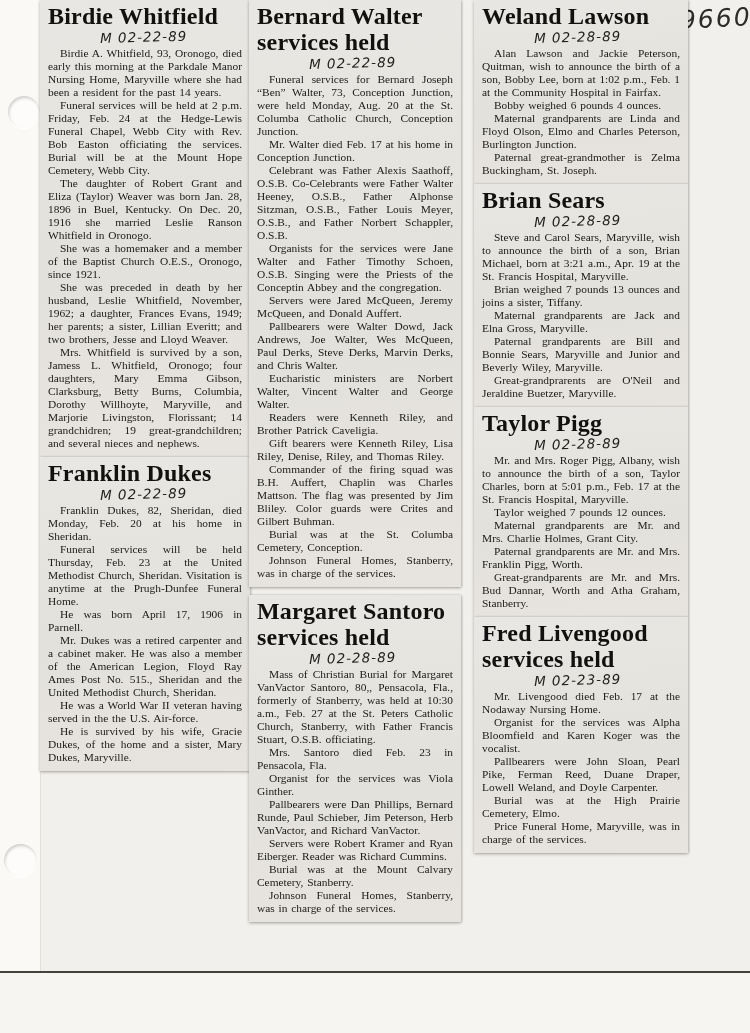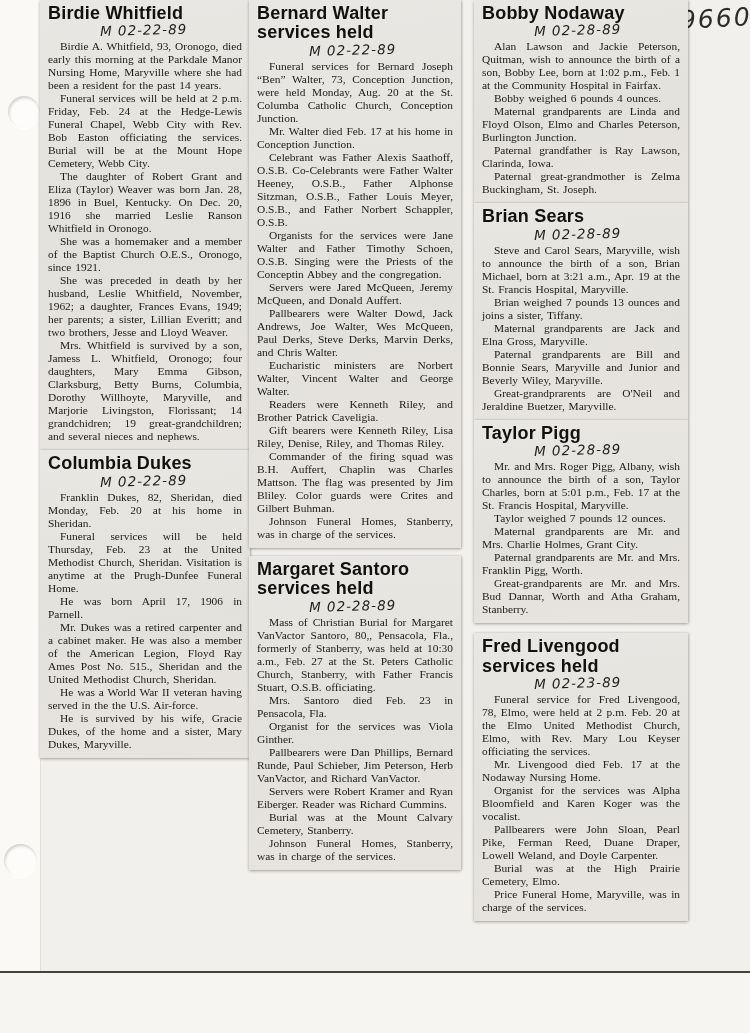--- a/index.html
+++ b/index.html
@@ -43,23 +43,23 @@
   .col-2{left:249px;width:212px;}
   .col-3{left:474px;width:214px;}
   .clipping{
     background:linear-gradient(175deg,#e9e7e3 0%,#e3e1dc 55%,#e7e4df 100%);
     box-shadow:0 1px 3px rgba(0,0,0,0.30), 1px 0 2px rgba(0,0,0,0.12);
     padding:3px 8px 7px 8px;
     box-sizing:border-box;
     color:#1b1a18;
   }
   .headline{
-    font-family:Liberation Sans, sans-serif;
+    font-family:Liberation Serif, serif;
     font-weight:bold;
-    font-size:18px;
+    font-size:24px;
     line-height:1.08;
     letter-spacing:0.2px;
     color:#121110;
     margin:1px 0 0 0;
   }
   .hand-date{
     font-family:"DejaVu Sans", sans-serif;
     font-style:italic;
     font-size:13.5px;
     color:#24221f;
@@ -70,21 +70,21 @@
   }
   .body p{
     margin:0;
     text-indent:12px;
     text-align:justify;
     font-size:11.4px;
     line-height:1.14;
     word-spacing:1px;
   }
   .gap-6{margin-top:0;}
-  .gap-10{margin-top:10px;}
+  .gap-10{}
   .gap-12{margin-top:8px;}
 </style>
 </head>
 <body>
 
 <div class="page">
 
   <div class="margin-strip"></div>
   <div class="hole hole-top"></div>
   <div class="hole hole-bottom"></div>
@@ -100,21 +100,21 @@
       <div class="body">
           <p>Birdie A. Whitfield, 93, Oronogo, died early this morning at the Parkdale Manor Nursing Home, Maryville where she had been a resident for the past 14 years.</p>
           <p>Funeral services will be held at 2 p.m. Friday, Feb. 24 at the Hedge-Lewis Funeral Chapel, Webb City with Rev. Bob Easton officiating the services. Burial will be at the Mount Hope Cemetery, Webb City.</p>
           <p>The daughter of Robert Grant and Eliza (Taylor) Weaver was born Jan. 28, 1896 in Buel, Kentucky. On Dec. 20, 1916 she married Leslie Ranson Whitfield in Oronogo.</p>
           <p>She was a homemaker and a member of the Baptist Church O.E.S., Oronogo, since 1921.</p>
           <p>She was preceded in death by her husband, Leslie Whitfield, November, 1962; a daughter, Frances Evans, 1949; her parents; a sister, Lillian Everitt; and two brothers, Jesse and Lloyd Weaver.</p>
           <p>Mrs. Whitfield is survived by a son, Jamess L. Whitfield, Oronogo; four daughters, Mary Emma Gibson, Clarksburg, Betty Burns, Columbia, Dorothy Willhoyte, Maryville, and Marjorie Livingston, Florissant; 14 grandchidren; 19 great-grandchildren; and several nieces and nephews.</p>
         </div>
     </div>
     <div class="clipping gap-6">
-      <div class="headline">Columbia Dukes</div>
+      <div class="headline">Franklin Dukes</div>
       <div class="hand-date">M 02-22-89</div>
       <div class="body">
           <p>Franklin Dukes, 82, Sheridan, died Monday, Feb. 20 at his home in Sheridan.</p>
           <p>Funeral services will be held Thursday, Feb. 23 at the United Methodist Church, Sheridan. Visitation is anytime at the Prugh-Dunfee Funeral Home.</p>
           <p>He was born April 17, 1906 in Parnell.</p>
           <p>Mr. Dukes was a retired carpenter and a cabinet maker. He was also a member of the American Legion, Floyd Ray Ames Post No. 515., Sheridan and the United Methodist Church, Sheridan.</p>
           <p>He was a World War II veteran having served in the the U.S. Air-force.</p>
           <p>He is survived by his wife, Gracie Dukes, of the home and a sister, Mary Dukes, Maryville.</p>
         </div>
     </div>
@@ -128,47 +128,47 @@
           <p>Funeral services for Bernard Joseph “Ben” Walter, 73, Conception Junction, were held Monday, Aug. 20 at the St. Columba Catholic Church, Conception Junction.</p>
           <p>Mr. Walter died Feb. 17 at his home in Conception Junction.</p>
           <p>Celebrant was Father Alexis Saathoff, O.S.B. Co-Celebrants were Father Walter Heeney, O.S.B., Father Alphonse Sitzman, O.S.B., Father Louis Meyer, O.S.B., and Father Norbert Schappler, O.S.B.</p>
           <p>Organists for the services were Jane Walter and Father Timothy Schoen, O.S.B. Singing were the Priests of the Conceptin Abbey and the congregation.</p>
           <p>Servers were Jared McQueen, Jeremy McQueen, and Donald Auffert.</p>
           <p>Pallbearers were Walter Dowd, Jack Andrews, Joe Walter, Wes McQueen, Paul Derks, Steve Derks, Marvin Derks, and Chris Walter.</p>
           <p>Eucharistic ministers are Norbert Walter, Vincent Walter and George Walter.</p>
           <p>Readers were Kenneth Riley, and Brother Patrick Caveligia.</p>
           <p>Gift bearers were Kenneth Riley, Lisa Riley, Denise, Riley, and Thomas Riley.</p>
           <p>Commander of the firing squad was B.H. Auffert, Chaplin was Charles Mattson. The flag was presented by Jim Bliley. Color guards were Crites and Gilbert Buhman.</p>
+          <p>Burial was at the St. Columba Cemetery, Conception.</p>
           <p>Johnson Funeral Homes, Stanberry, was in charge of the services.</p>
         </div>
     </div>
     <div class="clipping gap-12">
       <div class="headline">Margaret Santoro services held</div>
       <div class="hand-date">M 02-28-89</div>
       <div class="body">
           <p>Mass of Christian Burial for Margaret VanVactor Santoro, 80,, Pensacola, Fla., formerly of Stanberry, was held at 10:30 a.m., Feb. 27 at the St. Peters Catholic Church, Stanberry, with Father Francis Stuart, O.S.B. officiating.</p>
           <p>Mrs. Santoro died Feb. 23 in Pensacola, Fla.</p>
           <p>Organist for the services was Viola Ginther.</p>
           <p>Pallbearers were Dan Phillips, Bernard Runde, Paul Schieber, Jim Peterson, Herb VanVactor, and Richard VanVactor.</p>
           <p>Servers were Robert Kramer and Ryan Eiberger. Reader was Richard Cummins.</p>
           <p>Burial was at the Mount Calvary Cemetery, Stanberry.</p>
           <p>Johnson Funeral Homes, Stanberry, was in charge of the services.</p>
         </div>
     </div>
   </div>
 
   <div class="col col-3">
     <div class="clipping">
-      <div class="headline">Bobby Nodaway</div>
+      <div class="headline">Weland Lawson</div>
       <div class="hand-date">M 02-28-89</div>
       <div class="body">
           <p>Alan Lawson and Jackie Peterson, Quitman, wish to announce the birth of a son, Bobby Lee, born at 1:02 p.m., Feb. 1 at the Community Hospital in Fairfax.</p>
           <p>Bobby weighed 6 pounds 4 ounces.</p>
           <p>Maternal grandparents are Linda and Floyd Olson, Elmo and Charles Peterson, Burlington Junction.</p>
-          <p>Paternal grandfather is Ray Lawson, Clarinda, Iowa.</p>
           <p>Paternal great-grandmother is Zelma Buckingham, St. Joseph.</p>
         </div>
     </div>
     <div class="clipping gap-6">
       <div class="headline">Brian Sears</div>
       <div class="hand-date">M 02-28-89</div>
       <div class="body">
           <p>Steve and Carol Sears, Maryville, wish to announce the birth of a son, Brian Michael, born at 3:21 a.m., Apr. 19 at the St. Francis Hospital, Maryville.</p>
           <p>Brian weighed 7 pounds 13 ounces and joins a sister, Tiffany.</p>
           <p>Maternal grandparents are Jack and Elna Gross, Maryville.</p>
@@ -184,21 +184,20 @@
           <p>Taylor weighed 7 pounds 12 ounces.</p>
           <p>Maternal grandparents are Mr. and Mrs. Charlie Holmes, Grant City.</p>
           <p>Paternal grandparents are Mr. and Mrs. Franklin Pigg, Worth.</p>
           <p>Great-grandparents are Mr. and Mrs. Bud Dannar, Worth and Atha Graham, Stanberry.</p>
         </div>
     </div>
     <div class="clipping gap-10">
       <div class="headline">Fred Livengood services held</div>
       <div class="hand-date">M 02-23-89</div>
       <div class="body">
-          <p>Funeral service for Fred Livengood, 78, Elmo, were held at 2 p.m. Feb. 20 at the Elmo United Methodist Church, Elmo, with Rev. Mary Lou Keyser officiating the services.</p>
           <p>Mr. Livengood died Feb. 17 at the Nodaway Nursing Home.</p>
           <p>Organist for the services was Alpha Bloomfield and Karen Koger was the vocalist.</p>
           <p>Pallbearers were John Sloan, Pearl Pike, Ferman Reed, Duane Draper, Lowell Weland, and Doyle Carpenter.</p>
           <p>Burial was at the High Prairie Cemetery, Elmo.</p>
           <p>Price Funeral Home, Maryville, was in charge of the services.</p>
         </div>
     </div>
   </div>
 
 </div>

